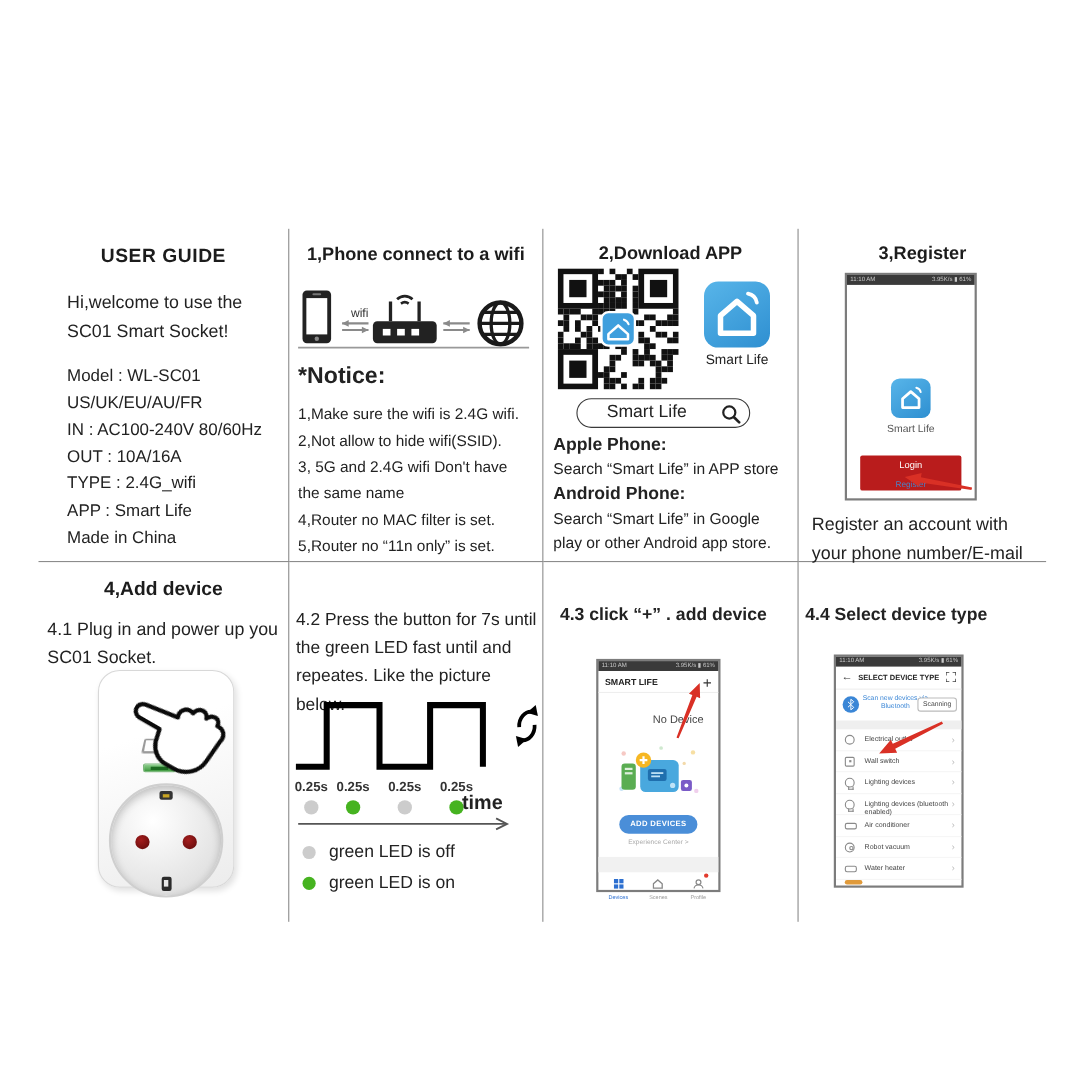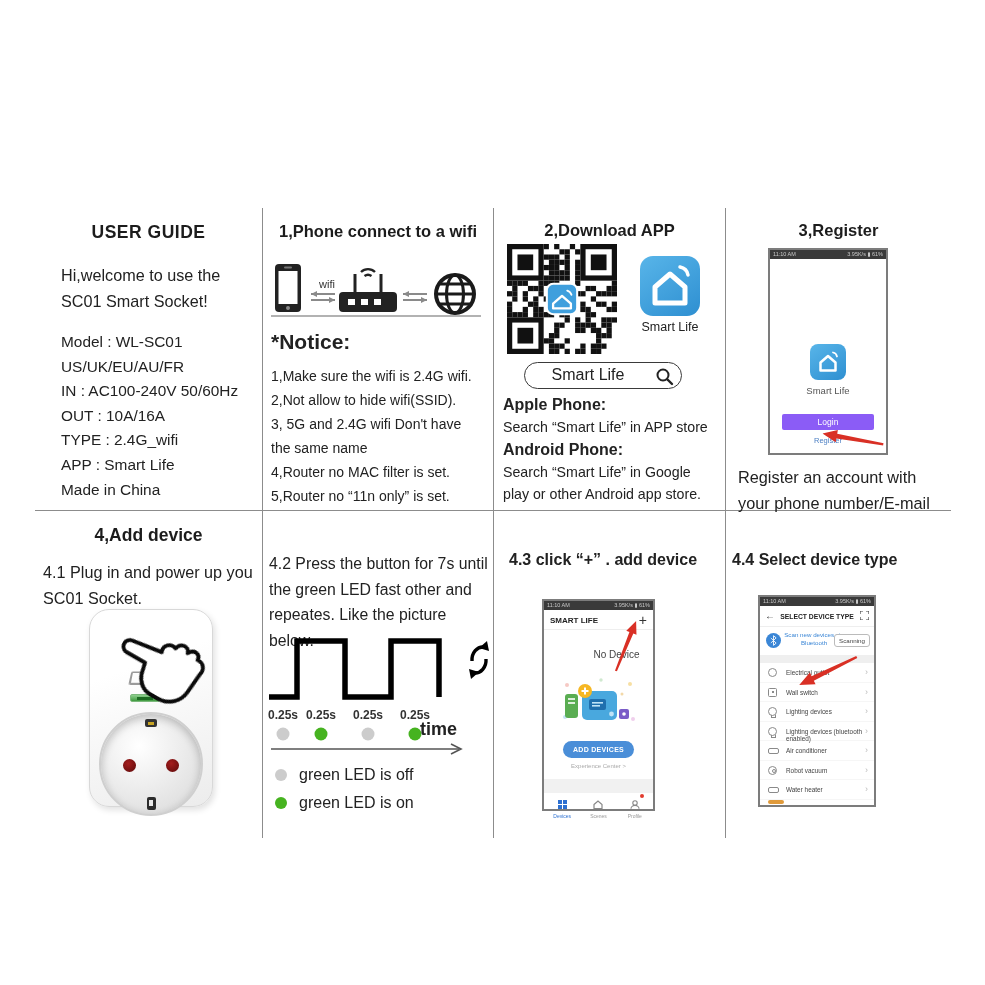--- a/index.html
+++ b/index.html
@@ -37,21 +37,21 @@
   
   .phone { position:absolute; background:#fff; border:2px solid #7c7c7c; }
   .pstatus { position:absolute; top:0; left:0; right:0; height:9px; background:#3a3a3a; color:#c9c9c9;
              font-size:5.5px; line-height:9px; padding:0 3px; display:flex; justify-content:space-between; }
 
   
   .p4-phone { left:42px; top:40px; width:120px; height:207px; }
   .p4-icon { top:94px; left:50%; margin-left:-18px; width:36px; height:36px; border-radius:8px;
              background:linear-gradient(145deg,#58b5e9,#2e8fd1); display:flex; align-items:center; justify-content:center; }
   .p4-applabel { top:135px; width:100%; text-align:center; font-size:9.5px; color:#555; }
-  .p4-login { top:164px; left:12px; right:12px; height:16px; background:#8b5cf6; border-radius:2px;
+  .p4-login { top:164px; left:12px; right:12px; height:32px; background:#b91c1c; border-radius:2px;
               color:#fff; font-size:8.5px; line-height:16px; text-align:center; }
   .p4-register { top:186px; width:100%; text-align:center; font-size:7.5px; color:#4d80c4; }
   .p4-caption { top:256px; left:12px; font-size:16.3px; line-height:26px; font-weight:500; }
 
   
   .red-arrow { position:absolute; }
 
   
   .p5-title { top:14px; font-size:17.5px; }
   .p5-caption { top:48px; left:8px; font-size:16.2px; line-height:26px; }
@@ -139,21 +139,21 @@
 
   <div class="cell cr rb">
     <div class="ttl p1-title">USER GUIDE</div>
     <div class="abs p1-wel">
       <div>Hi,welcome to use the</div>
       <div>SC01 Smart Socket!</div>
     </div>
     <div class="abs p1-specs">
       <div>Model : WL-SC01</div>
       <div>US/UK/EU/AU/FR</div>
-      <div>IN : AC100-240V 50/60Hz</div>
+      <div>IN : AC100-240V 80/60Hz</div>
       <div>OUT : 10A/16A</div>
       <div>TYPE : 2.4G_wifi</div>
       <div>APP : Smart Life</div>
       <div>Made in China</div>
     </div>
   </div>
 
   <div class="cell cr rb">
     <div class="ttl" style="top:14px">1,Phone connect to a wifi</div>
     <svg class="abs p2-svg" width="216" height="80" viewBox="0 0 216 80">
@@ -424,21 +424,21 @@
       </div>
       <svg class="hand" width="92" height="78" viewBox="0 0 100 84">
         <path d="M8,38 L42,33 C39,26 45,19 53,22 C55,13 65,13 67,20 C71,12 80,14 80,21 C87,20 92,26 90,33 L88,56 C87,70 76,79 63,79 L54,79 C45,79 38,73 35,65 L32,52 L10,52 A7,7 0 0 1 8,38 Z" fill="#fff" stroke="#0a0a0a" stroke-width="4.2" stroke-linejoin="round"></path>
       </svg>
     </div>
   </div>
 
   <div class="cell cr">
     <div class="abs p6-lines">
       <div>4.2 Press the button for 7s until</div>
-      <div>the green LED fast other and</div>
+      <div>the green LED fast until and</div>
       <div>repeates. Like  the picture below.</div>
     </div>
     <svg class="abs p6-wave" width="200" height="112" viewBox="0 0 200 112">
       <path d="M2,66 L30,66 L30,10 L78,10 L78,66 L124,66 L124,10 L172,10 L172,66" fill="none" stroke="#000" stroke-width="5.5"></path>
       <text x="16" y="88" font-size="12" font-weight="600" fill="#333" text-anchor="middle">0.25s</text>
       <text x="54" y="88" font-size="12" font-weight="600" fill="#333" text-anchor="middle">0.25s</text>
       <text x="101" y="88" font-size="12" font-weight="600" fill="#333" text-anchor="middle">0.25s</text>
       <text x="148" y="88" font-size="12" font-weight="600" fill="#333" text-anchor="middle">0.25s</text>
       <circle cx="16" cy="103" r="6.5" fill="#cccccc"></circle>
       <circle cx="54" cy="103" r="6.5" fill="#46b320"></circle>

